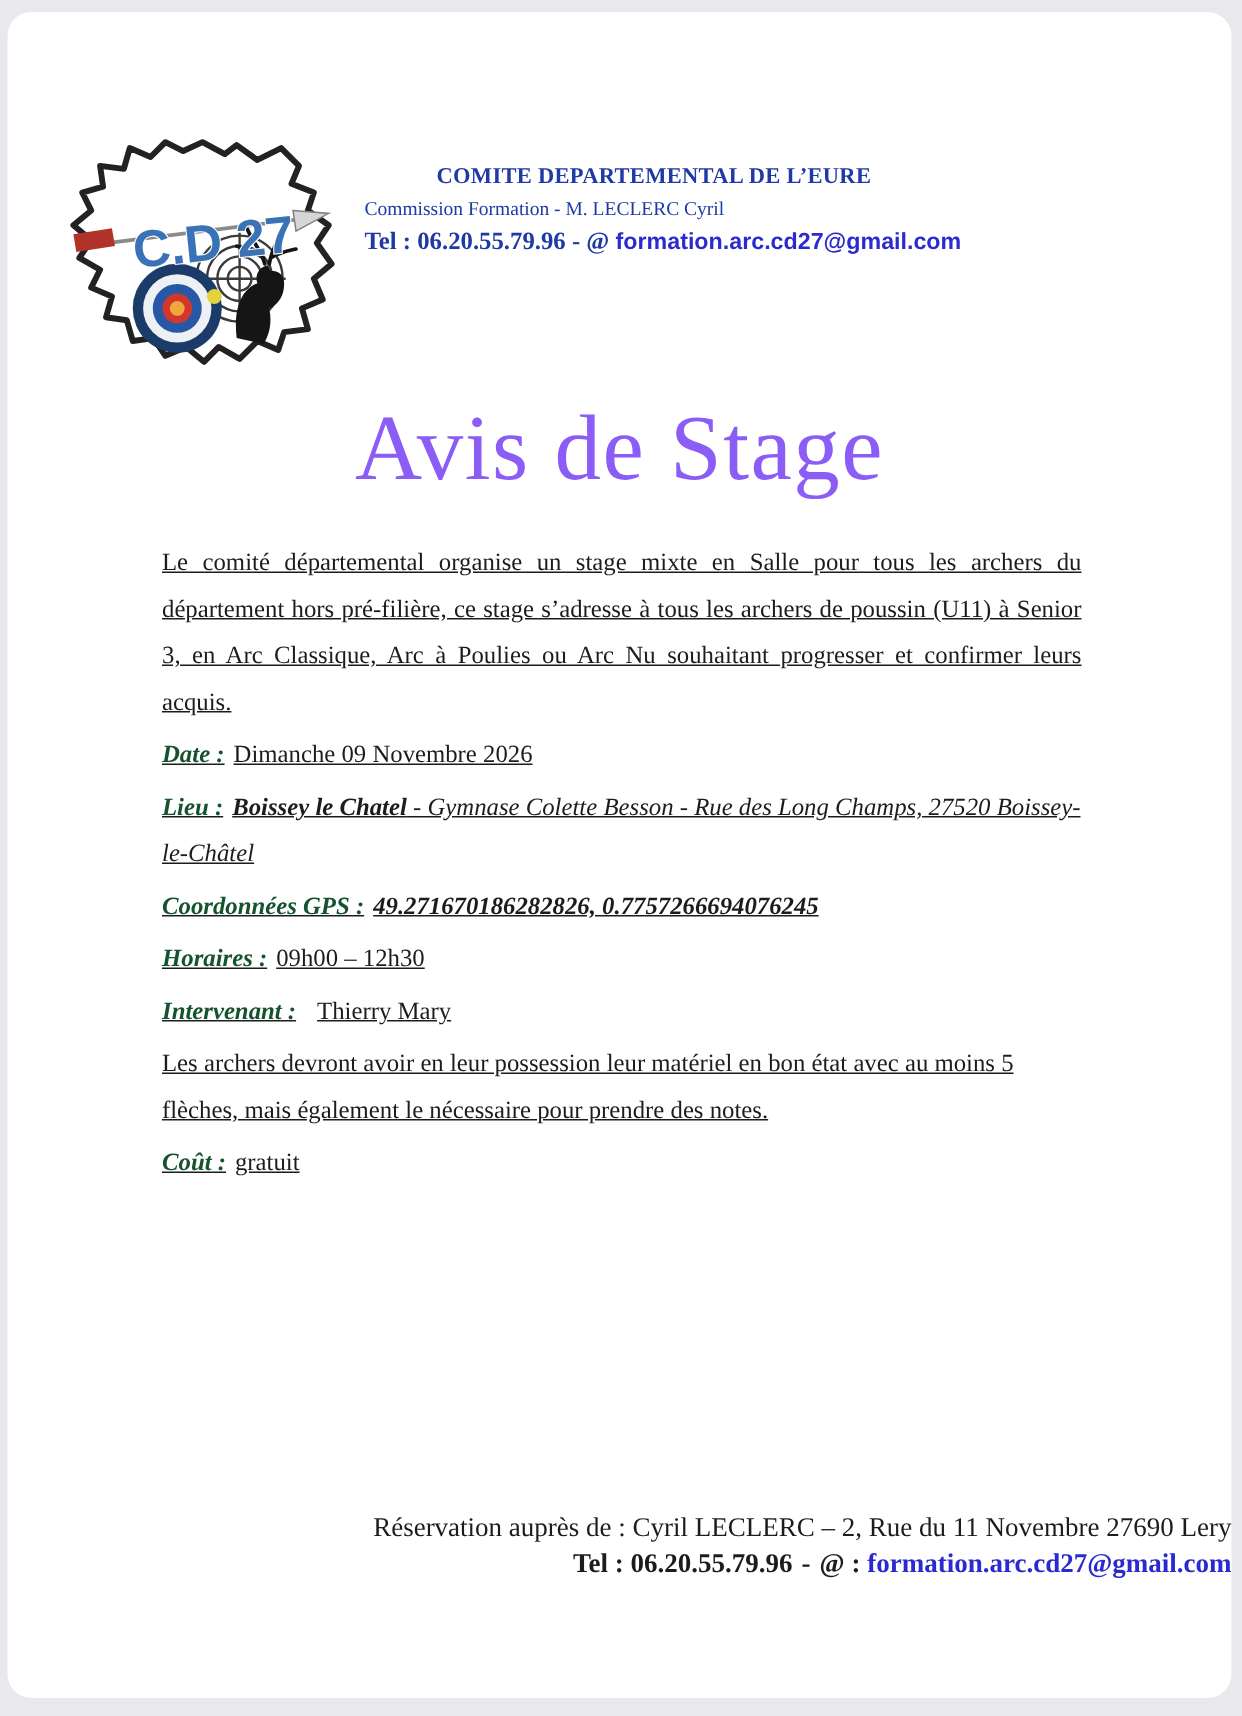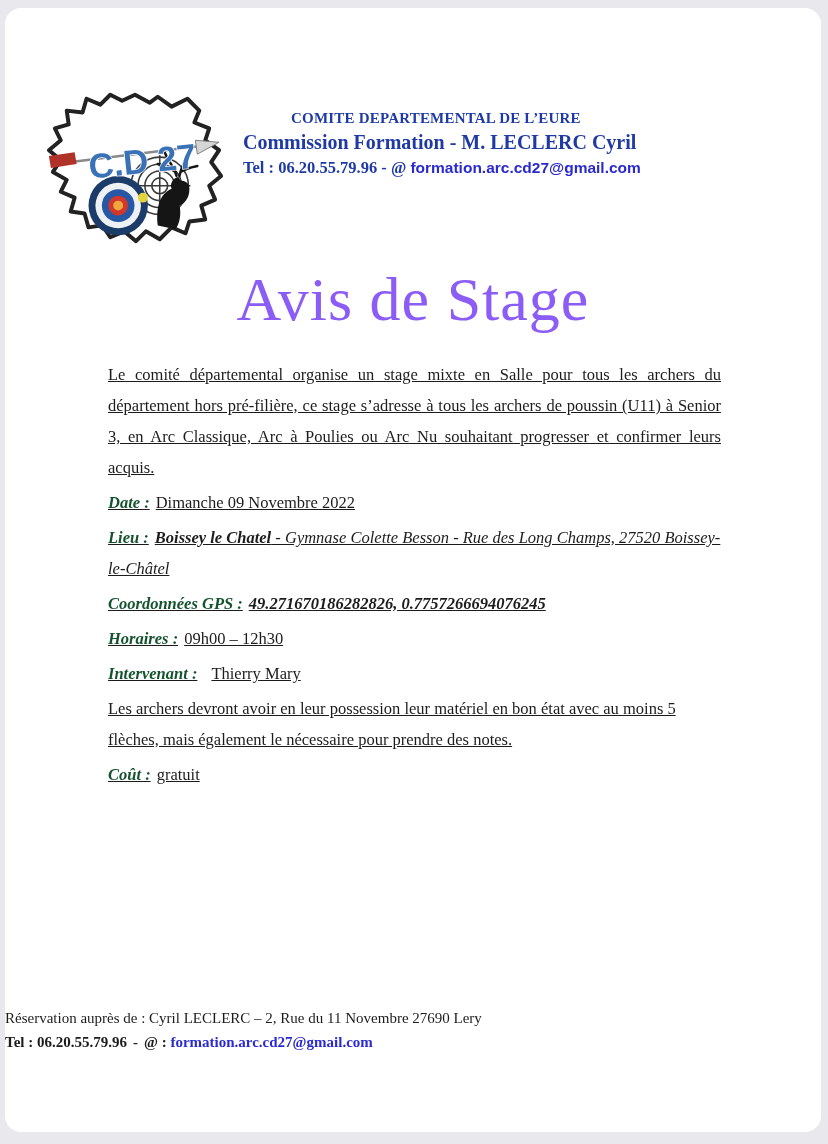--- a/index.html
+++ b/index.html
@@ -22,21 +22,21 @@
     align-items: flex-start;
     padding: 80px 0 0 36px;
   }
   .logo-box { width: 188px; height: 158px; flex: 0 0 auto; }
   .header-text {
     margin-left: 14px;
     padding-top: 22px;
     color: #1f3aa5;
   }
   .org { font-size: 15px; font-weight: bold; letter-spacing: 0.2px; margin-left: 48px; }
-  .commission { font-size: 20px; font-weight: bold; margin-top: 4px; }
+  .commission { font-size: 13px; font-weight: normal; margin-top: 4px; }
   .tel-line { font-size: 16.5px; font-weight: bold; margin-top: 4px; }
   .tel-line .email {
     font-family: "Liberation Sans", sans-serif;
     font-size: 15.5px;
     color: #2a2ad0;
   }
   h1.title {
     margin: 18px 0 0 0;
     text-align: center;
     font-weight: normal;
@@ -58,23 +58,23 @@
     font-style: italic;
     margin-right: 6px;
   }
   .bi { font-weight: bold; font-style: italic; }
   .it { font-style: italic; }
   .gap { margin-left: 8px; }
   .footer {
     position: absolute;
     left: 0; right: 0;
     top: 998px;
-    text-align: left;
+    text-align: right;
     color: #1c1c1c;
-    font-size: 15px;
+    font-size: 18px;
     line-height: 24px;
   }
   .footer .b { font-weight: bold; }
   .footer .sep { margin: 0 6px; }
   .footer .email2 { color: #2a2ad0; }
 </style>
 </head>
 <body>
 
 <div class="card">
@@ -127,21 +127,21 @@
       </div>
     </div>
   </div>
 
   <h1 class="title">Avis de Stage</h1>
 
   <div class="content">
     <p class="justify">Le comité départemental organise un stage mixte en Salle pour tous les archers du département hors pré-filière, ce stage s’adresse à tous les archers de poussin (U11) à Senior 3, en Arc Classique, Arc à Poulies ou Arc Nu souhaitant progresser et confirmer leurs acquis.</p>
 
     <p>
-      <span class="lbl">Date :</span><span>Dimanche 09 Novembre 2022</span>
+      <span class="lbl">Date :</span><span>Dimanche 09 Novembre 2026</span>
     </p>
 
     <p>
       <span class="lbl">Lieu :</span><span class="bi">Boissey le Chatel</span><span class="it"> - Gymnase Colette Besson - Rue des Long Champs, 27520 Boissey-le-Châtel</span>
     </p>
 
     <p>
       <span class="lbl">Coordonnées GPS :</span><span class="bi">49.271670186282826, 0.7757266694076245</span>
     </p>
 

